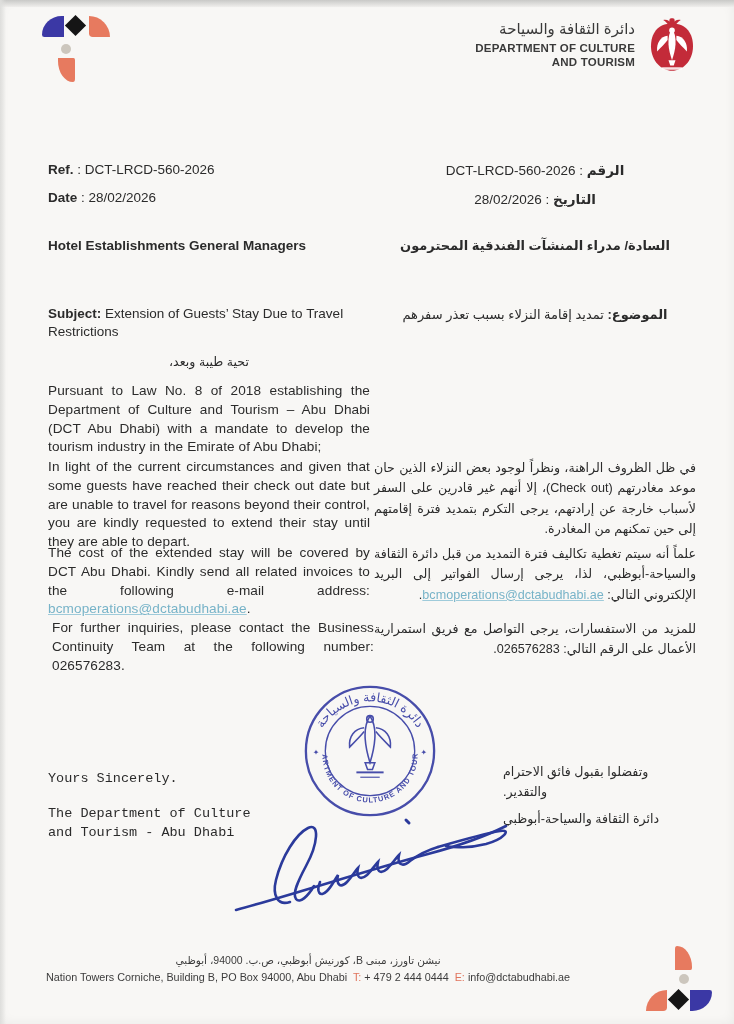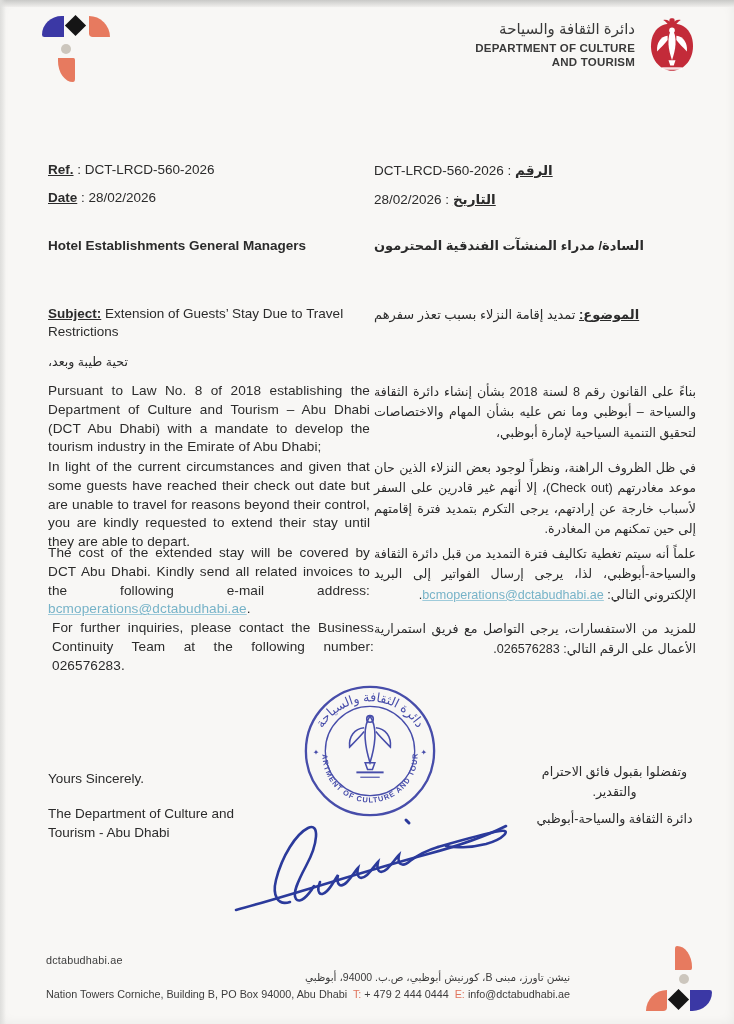--- a/index.html
+++ b/index.html
@@ -30,53 +30,53 @@
   
   .orgblock{position:absolute;top:16px;right:34px;display:flex;align-items:flex-start;}
   .orgnames{text-align:right;margin-right:9px;padding-top:4px;}
   .org-ar{font-size:15px;color:#3a3a3a;direction:rtl;margin-bottom:3px;}
   .org-en{font-size:11.5px;font-weight:bold;color:#3a3a3a;letter-spacing:.2px;
     white-space:pre-line;line-height:1.25;}
 
   
   .row2{position:absolute;left:48px;right:38px;display:flex;justify-content:space-between;}
   .m-left{width:322px;font-size:13.5px;}
-  .m-right{width:322px;font-size:13.5px;direction:rtl;text-align:left;}
+  .m-right{width:322px;font-size:13.5px;direction:rtl;text-align:center;}
   .m-line{margin-bottom:13px;}
-  .lbl{font-weight:bold;text-decoration:underline;}
+  .lbl{font-weight:bold;}
   .ltr{direction:ltr;unicode-bidi:embed;}
 
   .addr-en{font-weight:bold;font-size:13.5px;}
   .addr-ar{font-weight:bold;font-size:13px;}
 
   .subj-en{font-size:13.5px;line-height:1.35;}
   .subj-ar{font-size:13px;line-height:1.5;}
 
   .greet{font-size:13.5px;}
 
   
   .p-en{font-size:13.6px;line-height:1.38;text-align:justify;letter-spacing:.1px;}
   .p-ar{font-size:12.6px;line-height:1.62;text-align:justify;direction:rtl;}
   a.maillink{color:#77b3c8;text-decoration:underline;text-decoration-color:#9fcbda;cursor:pointer;}
 
   
-  .close-en{position:absolute;left:48px;top:770px;width:215px;font-size:13.5px;line-height:1.4;}
+  .close-en{position:absolute;left:48px;top:770px;width:215px;font-size:13.5px;line-height:1.4;font-family:Liberation Mono, monospace;}
   .close-en .org{margin-top:16px;}
-  .close-ar{position:absolute;right:32px;top:763px;width:175px;font-size:12.6px;
-    direction:rtl;text-align:center;line-height:1.55;}
+  .close-ar{position:absolute;right:56px;top:763px;width:175px;font-size:12.6px;
+    direction:rtl;text-align:left;line-height:1.55;}
   .close-ar .org{margin-top:8px;}
 
   
   .stamp{position:absolute;left:302px;top:683px;opacity:.88;}
   .sig{position:absolute;left:228px;top:798px;}
 
   
   .footer{position:absolute;left:46px;top:952px;font-size:10.8px;color:#3c3c3c;line-height:1.6;}
   .footer .site{letter-spacing:.2px;}
-  .footer .ar{direction:rtl;text-align:right;font-size:10.5px;}
+  .footer .ar{direction:rtl;text-align:center;font-size:10.5px;}
   .footer .accent{color:#e0745c;}
   .brand-bottom{top:946px;right:26px;}
 </style>
 </head>
 <body>
 
 <div class="page">
   <div class="scan-edge-top"></div>
   <div class="scan-edge-left"></div>
 
@@ -148,21 +148,20 @@
     <div class="m-left addr-en">Hotel Establishments General Managers</div>
     <div class="m-right addr-ar">السادة/ مدراء المنشآت الفندقية المحترمون</div>
   </div>
 
   <div class="row2" style="top:354px;">
     <div class="m-right greet" style="font-size:12.6px;">تحية طيبة وبعد،</div>
   </div>
 
   <div class="row2" style="top:382px;">
     <div class="m-left p-en">Pursuant to Law No. 8 of 2018 establishing the Department of Culture and Tourism – Abu Dhabi (DCT Abu Dhabi) with a mandate to develop the tourism industry in the Emirate of Abu Dhabi;</div>
-    <div class="m-right p-ar">بناءً على القانون رقم 8 لسنة 2018 بشأن إنشاء دائرة الثقافة والسياحة – أبوظبي وما نص عليه بشأن المهام والاختصاصات لتحقيق التنمية السياحية لإمارة أبوظبي،</div>
   </div>
 
   <div class="row2" style="top:544px;">
     <div class="m-left p-en">
       <span>The cost of the extended stay will be covered by DCT Abu Dhabi. Kindly send all related invoices to the following e-mail address: </span><a class="maillink">bcmoperations@dctabudhabi.ae</a><span>.</span>
     </div>
     <div class="m-right p-ar">
       <span>علماً أنه سيتم تغطية تكاليف فترة التمديد من قبل دائرة الثقافة والسياحة-أبوظبي، لذا، يرجى إرسال الفواتير إلى البريد الإلكتروني التالي: </span><a class="maillink ltr">bcmoperations@dctabudhabi.ae</a><span>.</span>
     </div>
   </div>
@@ -216,21 +215,20 @@
     <g stroke="#2b3a9b" fill="none" stroke-width="2.6" stroke-linecap="round">
       <path d="M8,112 C60,98 140,72 200,56 C230,48 258,38 278,28"></path>
       <path d="M62,104 C50,108 44,98 48,82 C54,58 68,36 80,30 C92,24 90,46 78,68 C70,83 64,96 68,101 C72,106 80,98 86,88"></path>
       <path d="M92,84 C88,94 92,100 99,93 C104,88 107,81 110,77 C108,86 112,91 119,84 C124,79 127,73 130,70 C128,79 132,83 139,77 C144,72 147,67 150,64 C148,73 152,77 159,71 C164,66 168,60 171,57 C169,66 174,70 182,63 C190,57 200,52 210,49"></path>
       <path d="M210,49 C234,42 260,35 272,33 C284,31 276,41 258,46 C242,50 226,50 218,48"></path>
       <path d="M178,22 L181,25" stroke-width="3"></path>
     </g>
   </svg>
 
   <div class="footer">
-    <div class="site">dctabudhabi.ae</div>
     <div class="ar">نيشن تاورز، مبنى B، كورنيش أبوظبي، ص.ب. 94000، أبوظبي</div>
     <div>
       <span>Nation Towers Corniche, Building B, PO Box 94000, Abu Dhabi</span>&nbsp;
       <span class="accent">T:</span>
       <span>+ 479 2 444 0444</span>&nbsp;
       <span class="accent">E:</span>
       <span>info@dctabudhabi.ae</span>
     </div>
   </div>
 

